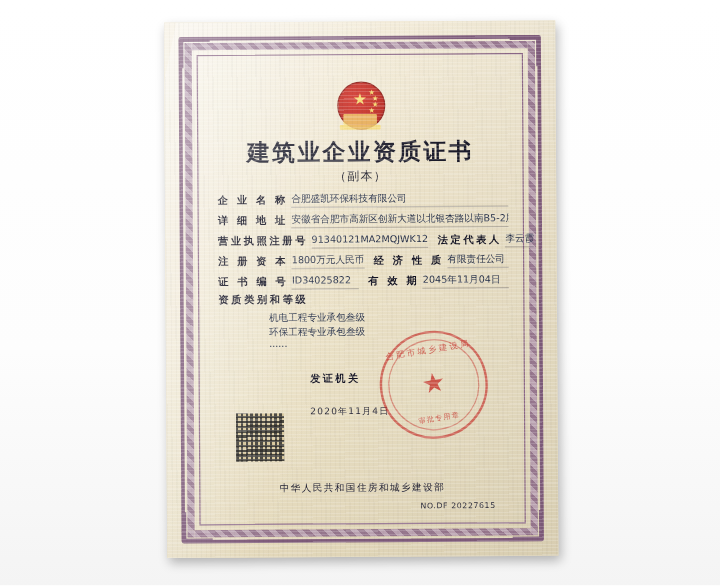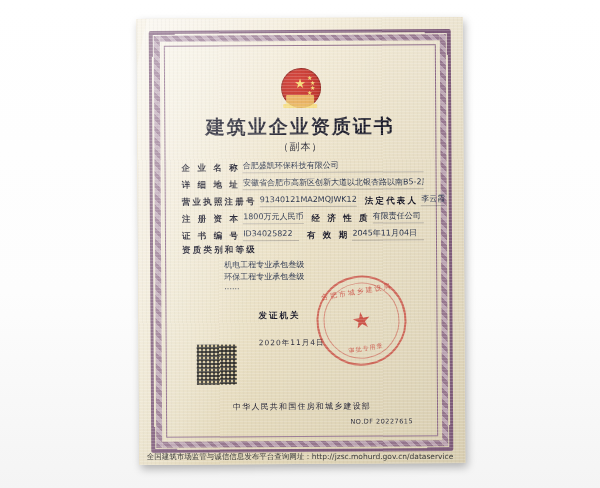--- a/index.html
+++ b/index.html
@@ -425,14 +425,13 @@
         <div class="sealbottom">审批专用章</div>
       </div>
 
       <div class="org">中华人民共和国住房和城乡建设部</div>
       <div class="cert-no-inner">NO.DF 20227615</div>
     </div>
 
     <div class="glare"></div>
   </div>
 
-  <div class="footer-note">全国建筑市场监管与诚信信息发布平台查询网址：http://jzsc.mohurd.gov.cn/dataservice</div>
 </div>
 
 </body></html>

